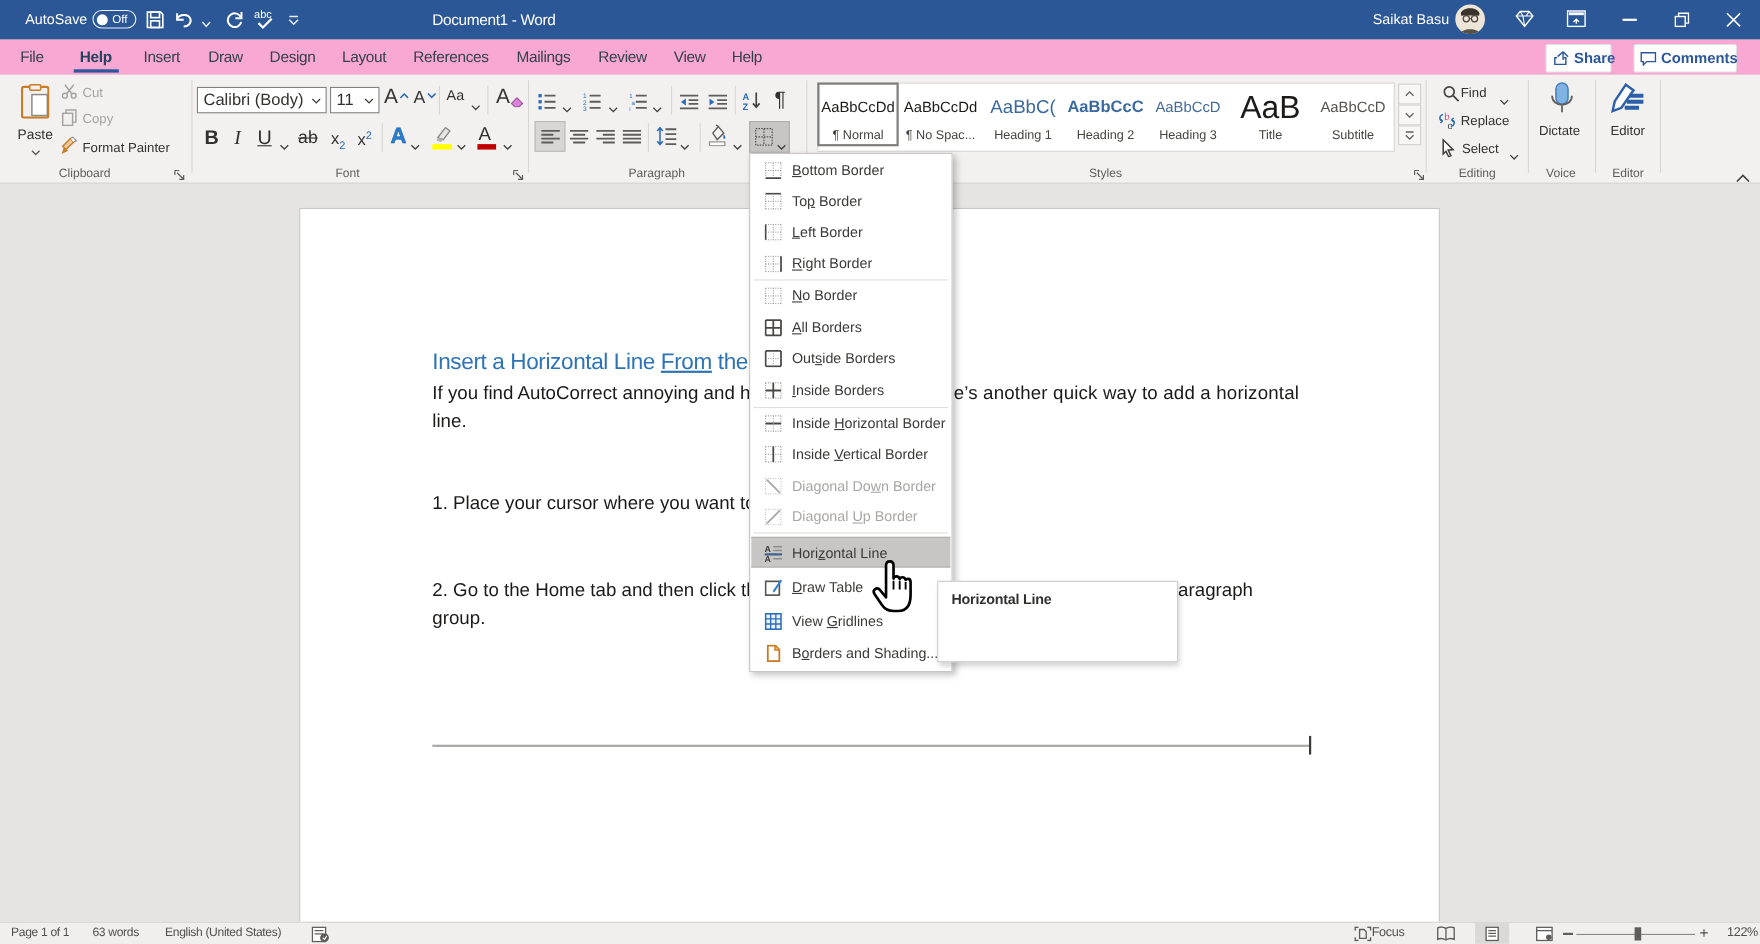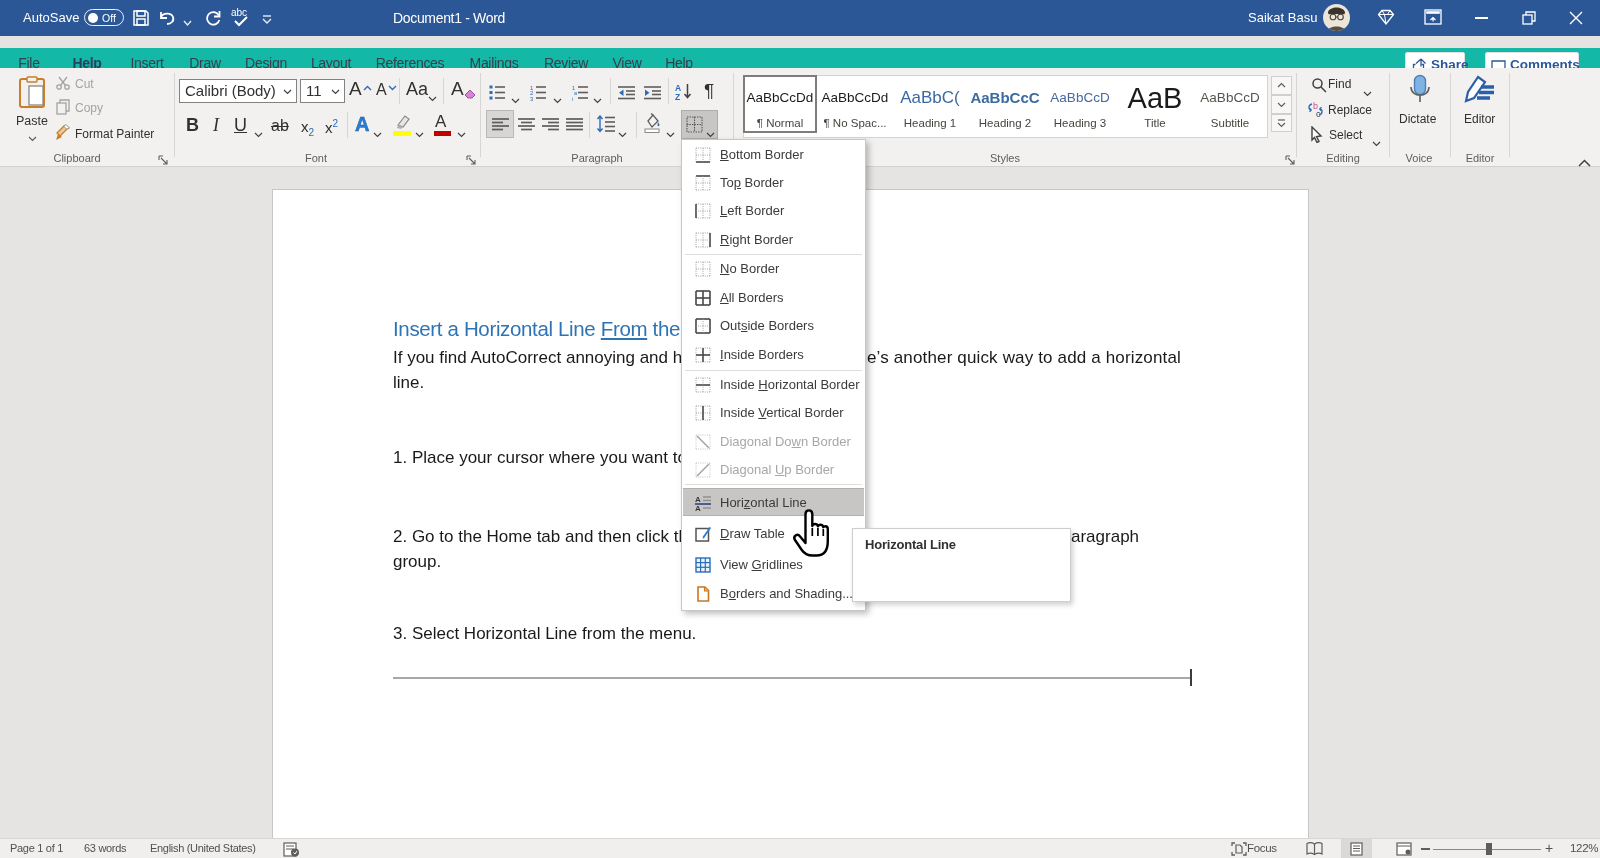--- a/index.html
+++ b/index.html
@@ -2,21 +2,21 @@
 <html><head><meta charset="utf-8"><style>
 *{margin:0;padding:0;box-sizing:border-box}
 html,body{width:1600px;height:858px;overflow:hidden;font-family:"Liberation Sans",sans-serif;}
 #app{position:relative;width:1600px;height:858px;background:#e5e4e2}
 
 #titlebar{position:absolute;left:0;top:0;width:1600px;height:36px;background:#2b5797;color:#fff}
 #titlebar .t{position:absolute;font-size:13.5px;color:#fff;white-space:nowrap}
 #searchbox{position:absolute;left:618px;top:5px;width:382px;height:26px;background:#b3c0d7;border-radius:2px;}
 #searchbox .st{position:absolute;left:50px;top:5px;font-size:13.5px;color:#26405e}
 
-#menubar{position:absolute;left:0;top:48px;width:1600px;height:32px;background:#14b8a6}
+#menubar{position:absolute;left:0;top:36px;width:1600px;height:32px;background:#f9a8d4}
 #menubar .tab{position:absolute;top:0;height:32px;line-height:30px;font-size:14px;letter-spacing:-0.3px;color:#33414e;text-align:center}
 #menubar .tab.sel{color:#24435f;font-weight:bold}
 #menubar .underline{position:absolute;left:67px;top:27px;width:41px;height:3px;background:#2b579a}
 .mbtn{position:absolute;top:4px;height:26px;background:#fff;border:1px solid #e2e0de;border-radius:2px;font-size:13.5px;color:#2b579a;font-weight:bold;line-height:24px}
 
 #ribbon{position:absolute;left:0;top:68px;width:1600px;height:99px;background:#f3f1f0;border-bottom:1px solid #d3d1cf}
 .gsep{position:absolute;top:73px;height:84px;width:1px;background:#d8d6d4}
 .glabel{position:absolute;top:84px;font-size:11px;color:#5f5d5b;text-align:center;white-space:nowrap}
 .rtxt{position:absolute;font-size:12px;color:#32312f;white-space:nowrap}
 .rtxt.dis{color:#a5a3a1}
@@ -189,21 +189,21 @@
     </div>
     <div style="position:absolute;left:349px;top:78px;font-size:19px;color:#32312f">A</div>
     <div style="position:absolute;left:363px;top:77px"><svg style="" width="9" height="6" viewBox="0 0 9 6">
         <path d="M1 5 L4.5 1.5 L8 5" fill="none" stroke="#2b6cb8" stroke-width="1.4"></path>
       </svg></div>
     <div style="position:absolute;left:376px;top:81px;font-size:16px;color:#32312f">A</div>
     <div style="position:absolute;left:388px;top:77px"><svg style="" width="9" height="6" viewBox="0 0 9 6">
         <path d="M1 1 L4.5 4.5 L8 1" fill="none" stroke="#2b6cb8" stroke-width="1.4"></path>
       </svg></div>
     <div class="gsep" style="left:399px;top:78px;height:26px"></div>
-    <div style="position:absolute;left:406px;top:79px;font-size:18px;color:#32312f">Aa</div>
+    <div style="position:absolute;left:406px;top:79px;font-size:13px;color:#32312f">Aa</div>
     <div style="position:absolute;left:428px;top:88px"><svg style="" width="9" height="6" viewBox="0 0 9 6">
         <path d="M1 1 L4.5 4.5 L8 1" fill="none" stroke="#42413f" stroke-width="1.2"></path>
       </svg></div>
     <div class="gsep" style="left:443px;top:78px;height:26px"></div>
     <div style="position:absolute;left:451px;top:78px;font-size:19px;color:#32312f">A</div>
     <div style="position:absolute;left:464px;top:85px"><svg style="" width="12" height="12" viewBox="0 0 12 12">
         <path d="M1 8 L6 3 L11 8 L8 11 H4 Z" fill="#d884d8" stroke="#a050a0" stroke-width="1"></path>
       </svg></div>
     <div style="position:absolute;left:186px;top:115px;font-size:18px;font-weight:bold;color:#32312f">B</div>
     <div style="position:absolute;left:213px;top:115px;font-size:18px;font-style:italic;color:#32312f;font-family:'Liberation Serif',serif">I</div>
@@ -426,21 +426,20 @@
     <div id="docarea">
       <div id="page">
         <div style="position:absolute;left:120px;top:127px;font-size:20.5px;color:#2e74b5;letter-spacing:-0.35px;white-space:nowrap">Insert a Horizontal Line <span style="text-decoration:underline">From</span> the Ribbon</div>
         <div class="dt" style="left:120px;top:158px">If you find AutoCorrect annoying and have disabled</div>
         <div class="dt" style="left:594px;top:158px;letter-spacing:0.15px">e’s another quick way to add a horizontal</div>
         <div class="dt" style="left:120px;top:183px">line.</div>
         <div class="dt" style="left:120px;top:258px">1. Place your cursor where you want to add the horizontal line.</div>
         <div class="dt" style="left:120px;top:337px">2. Go to the Home tab and then click the down arrow next to the Borders button in the P</div>
         <div class="dt" style="left:798px;top:337px">aragraph</div>
         <div class="dt" style="left:120px;top:362px">group.</div>
-        <div class="dt" style="left:120px;top:434px">3. Select Horizontal Line from the menu.</div>
         <div style="position:absolute;left:120px;top:487px;width:797px;height:2px;background:#aaa8a6"></div>
         <div style="position:absolute;left:917px;top:479px;width:1.5px;height:17px;background:#3c3b39"></div>
       </div>
     </div>
     <div id="menu">
       <div class="mi" style="top:0.5px">
         <div class="ic"><svg style="" width="16" height="16" viewBox="0 0 16 16">
             <line x1="1" y1="1" x2="15" y2="1" stroke="#8f8d8b" stroke-width="0.9" stroke-dasharray="0.9,1.3"></line>
             <line x1="1" y1="15" x2="15" y2="15" stroke="#494846" stroke-width="1.6"></line>
             <line x1="1" y1="1" x2="1" y2="15" stroke="#8f8d8b" stroke-width="0.9" stroke-dasharray="0.9,1.3"></line>

